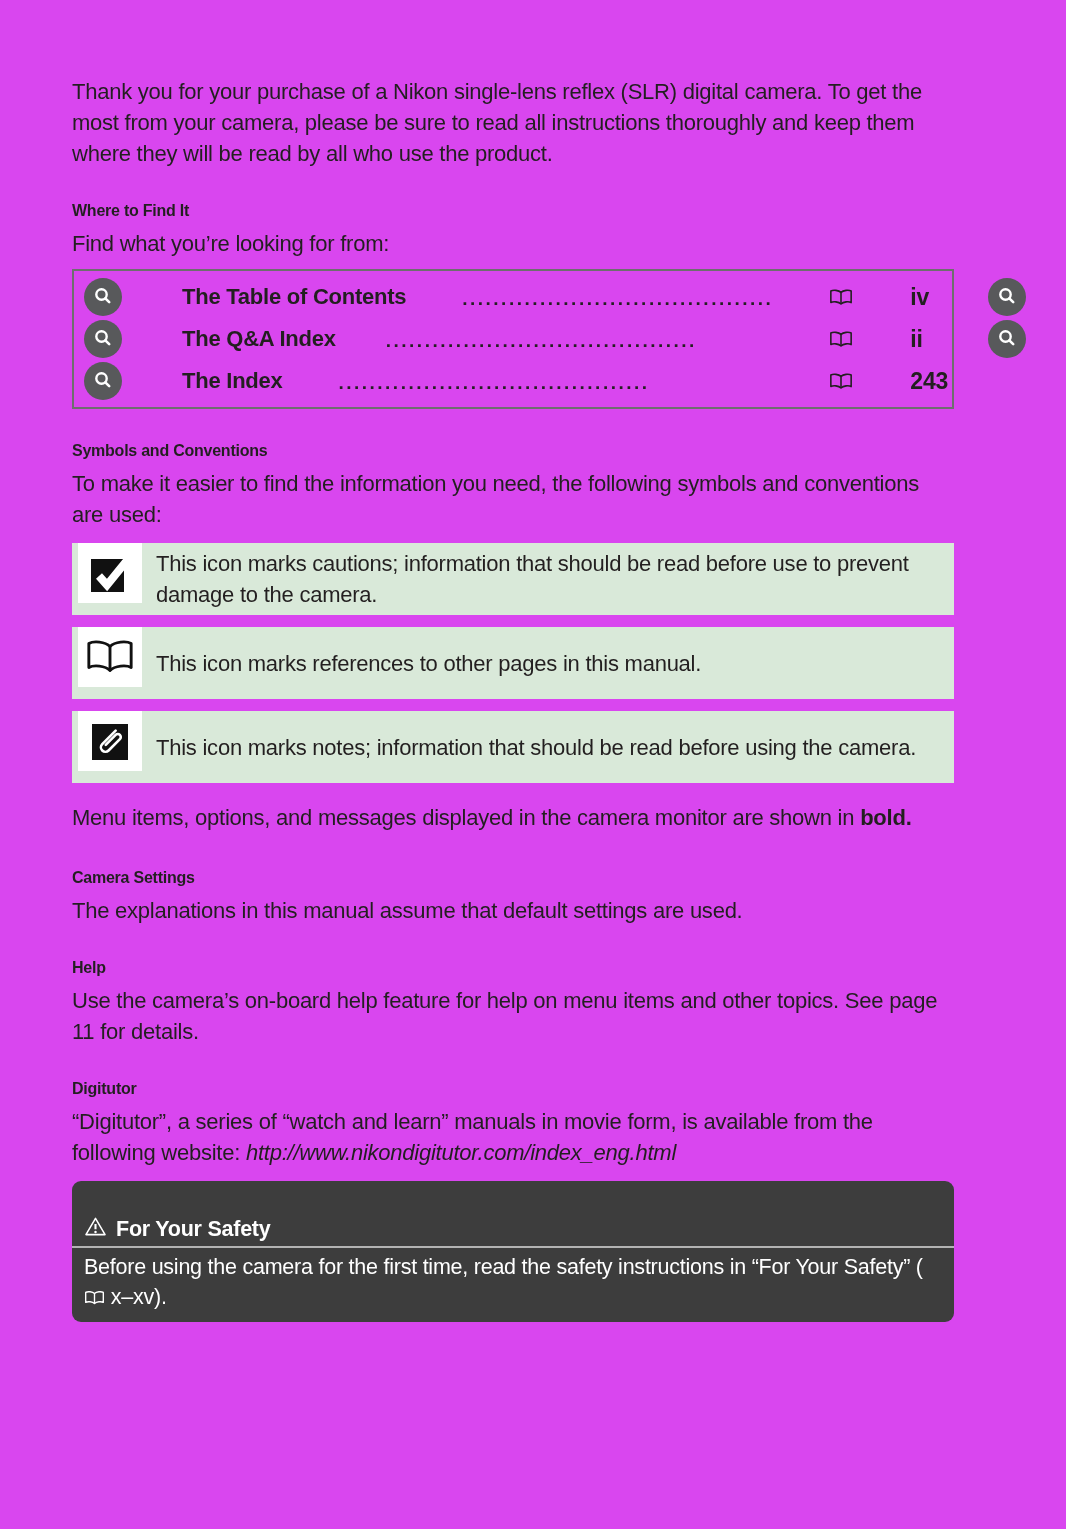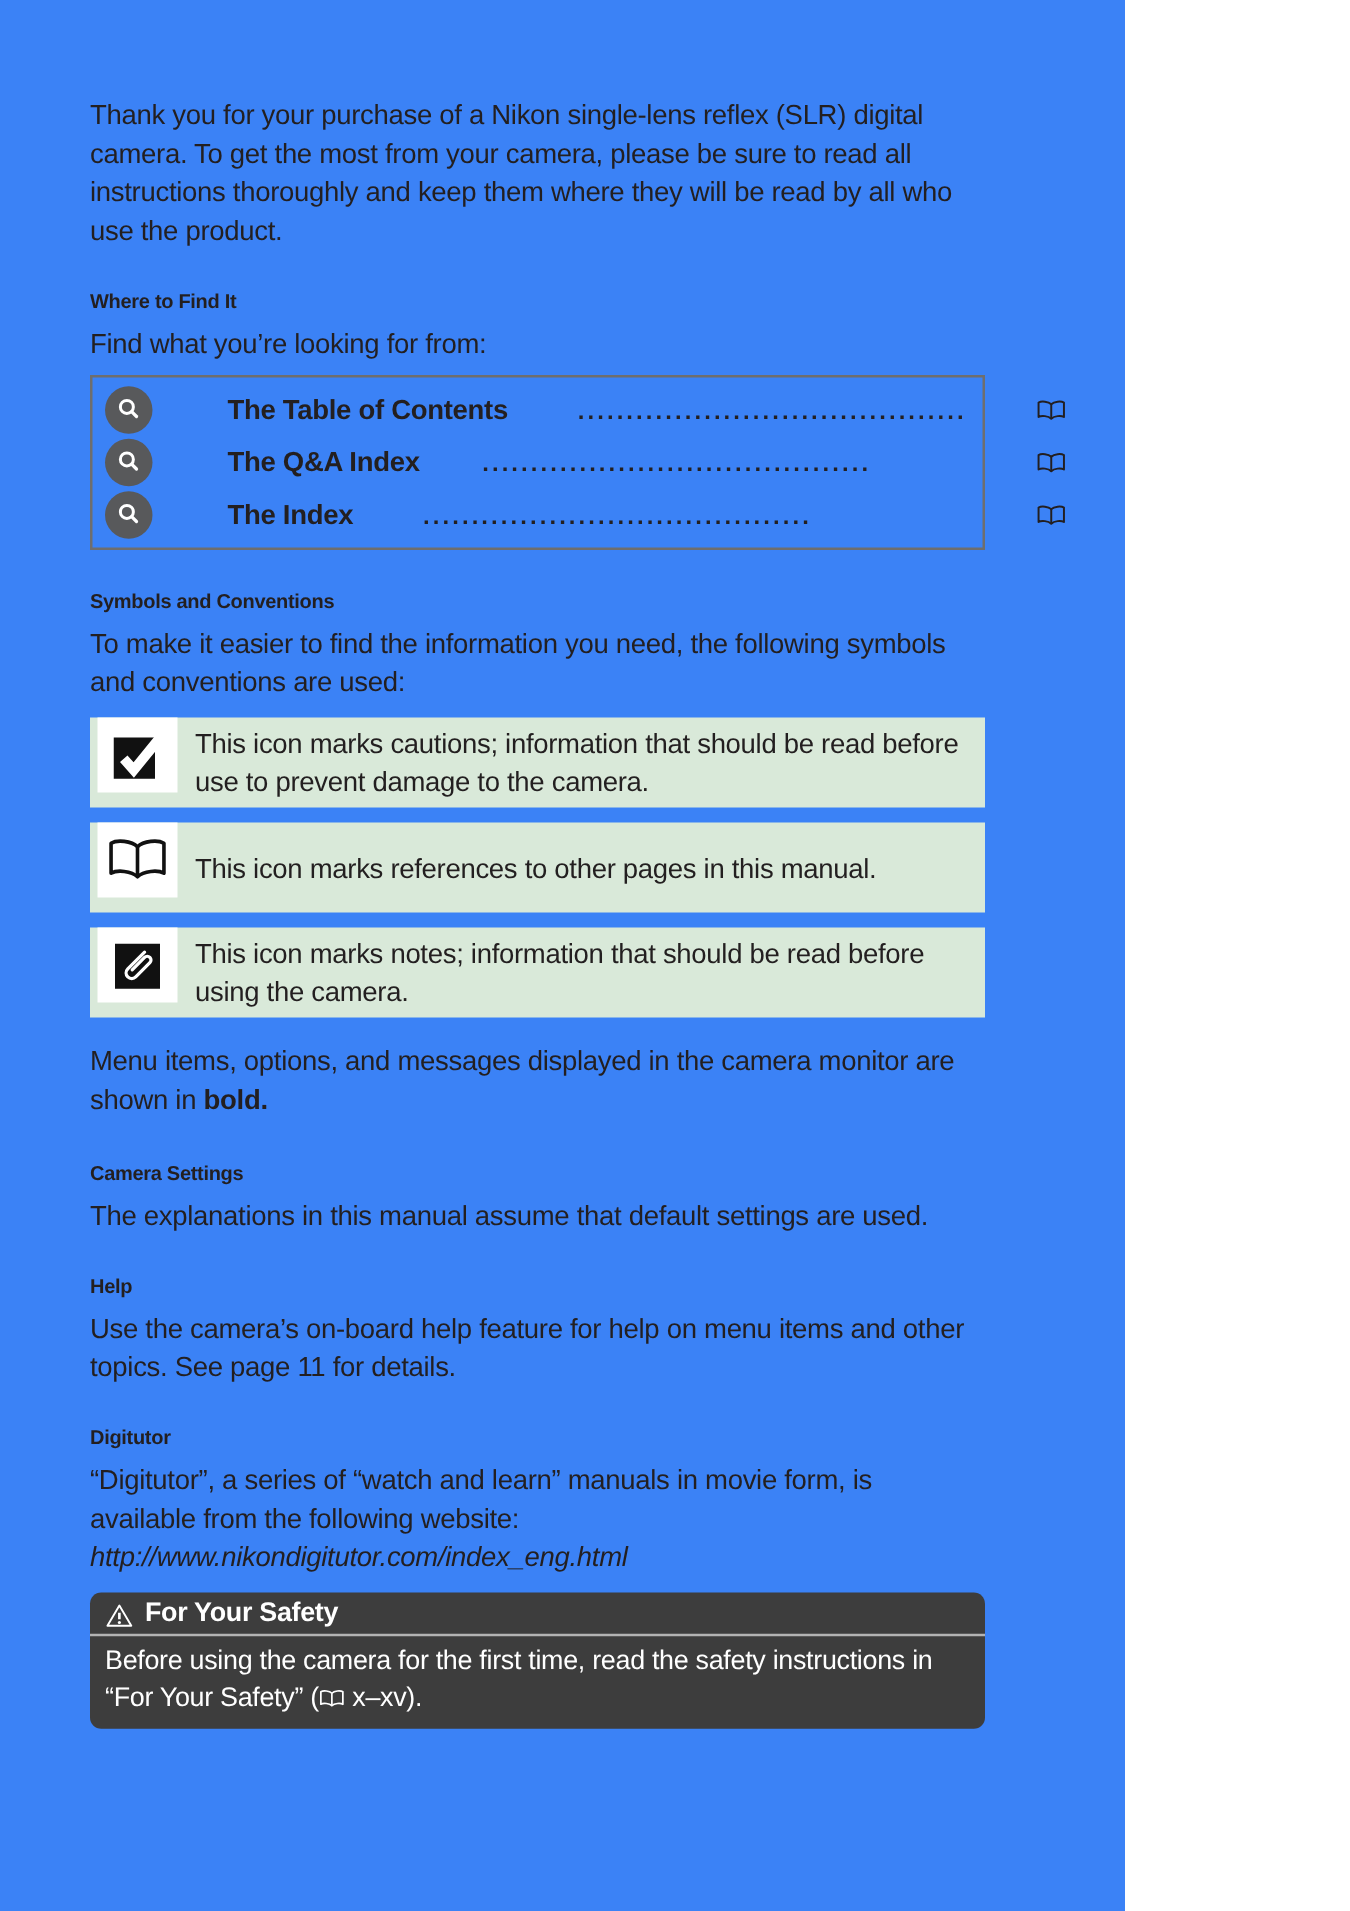--- a/index.html
+++ b/index.html
@@ -1,19 +1,19 @@
 <!DOCTYPE html>
 <html style="--green: #d9e9d9; --icon-gray: #58595b; --safety-bg: #3d3d3d;"><head>
 <meta charset="utf-8">
 <style>
   html,body{margin:0;padding:0;background:#ffffff;}
   .page{
     position:relative;
-    width:900px;height:1529px;
-    background:#3b82f6;
+    width:1066px;height:1529px;
+    background:#d946ef;
     overflow:hidden;
     font-family:"Liberation Sans", sans-serif;
     color:#231f20;
     box-sizing:border-box;
     padding:76px 112px 0 72px;
     letter-spacing:-0.015em;
   }
   p{margin:0;}
   .body-text{font-size:22px;line-height:31px;}
   .section-heading{font-size:16px;line-height:28px;font-weight:bold;margin:0;}
@@ -74,23 +74,23 @@
 
   
   .safetybox{
     margin-top:13px;
     background:var(--safety-bg,#3d3d3d);
     border-radius:9px;
     color:#fff;
     overflow:hidden;
   }
   .safety-header{
-    display:flex;align-items:flex-end;gap:9px;
+    display:flex;align-items:flex-start;gap:9px;
     padding:3px 12px 4px;
-    font-weight:bold;font-size:21.5px;line-height:26px;
+    font-weight:bold;font-size:21.5px;line-height:26px;margin-top:32px;
   }
   .safety-header svg{width:23px;height:21px;display:block;}
   .safety-sep{height:2px;background:#b3b3b3;}
   .safety-body{
     padding:4px 12px 10px;
     font-size:21.5px;line-height:30px;
   }
   .safety-body .book-icon{color:#fff;margin:0;transform:translateY(2px);}
   .safety-body .book-icon svg{width:21px;height:16px;}
 </style>

